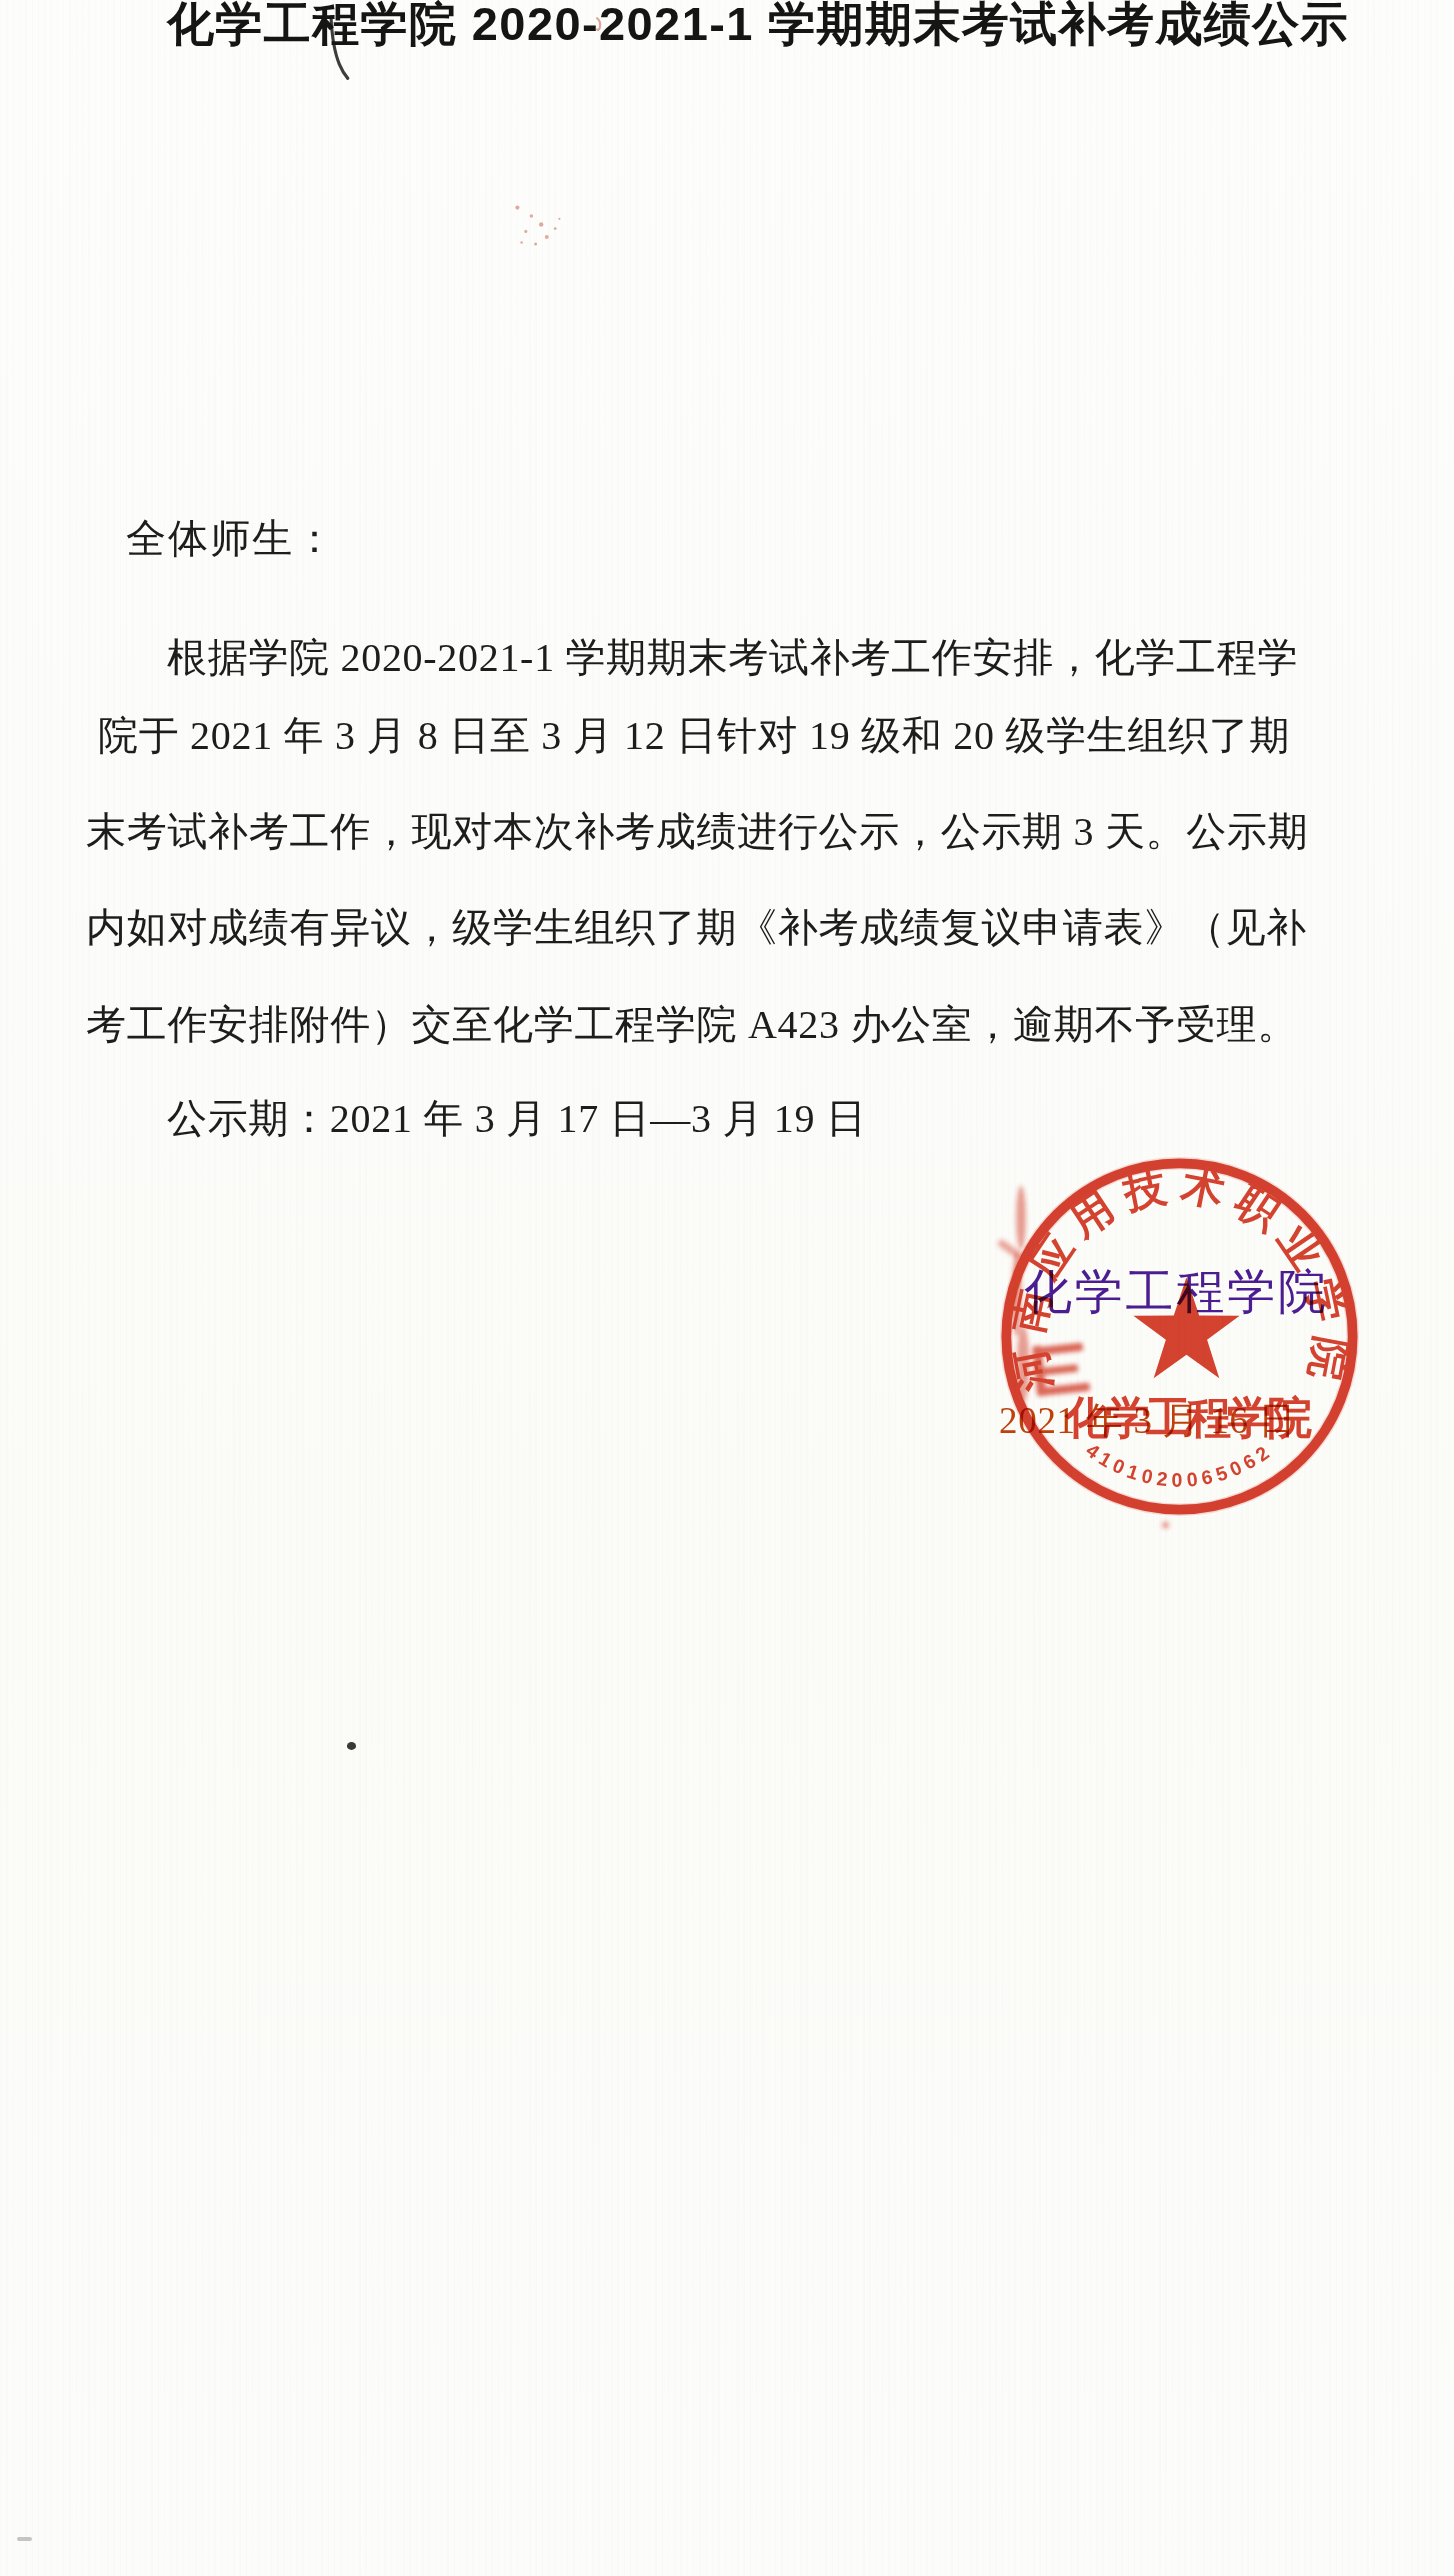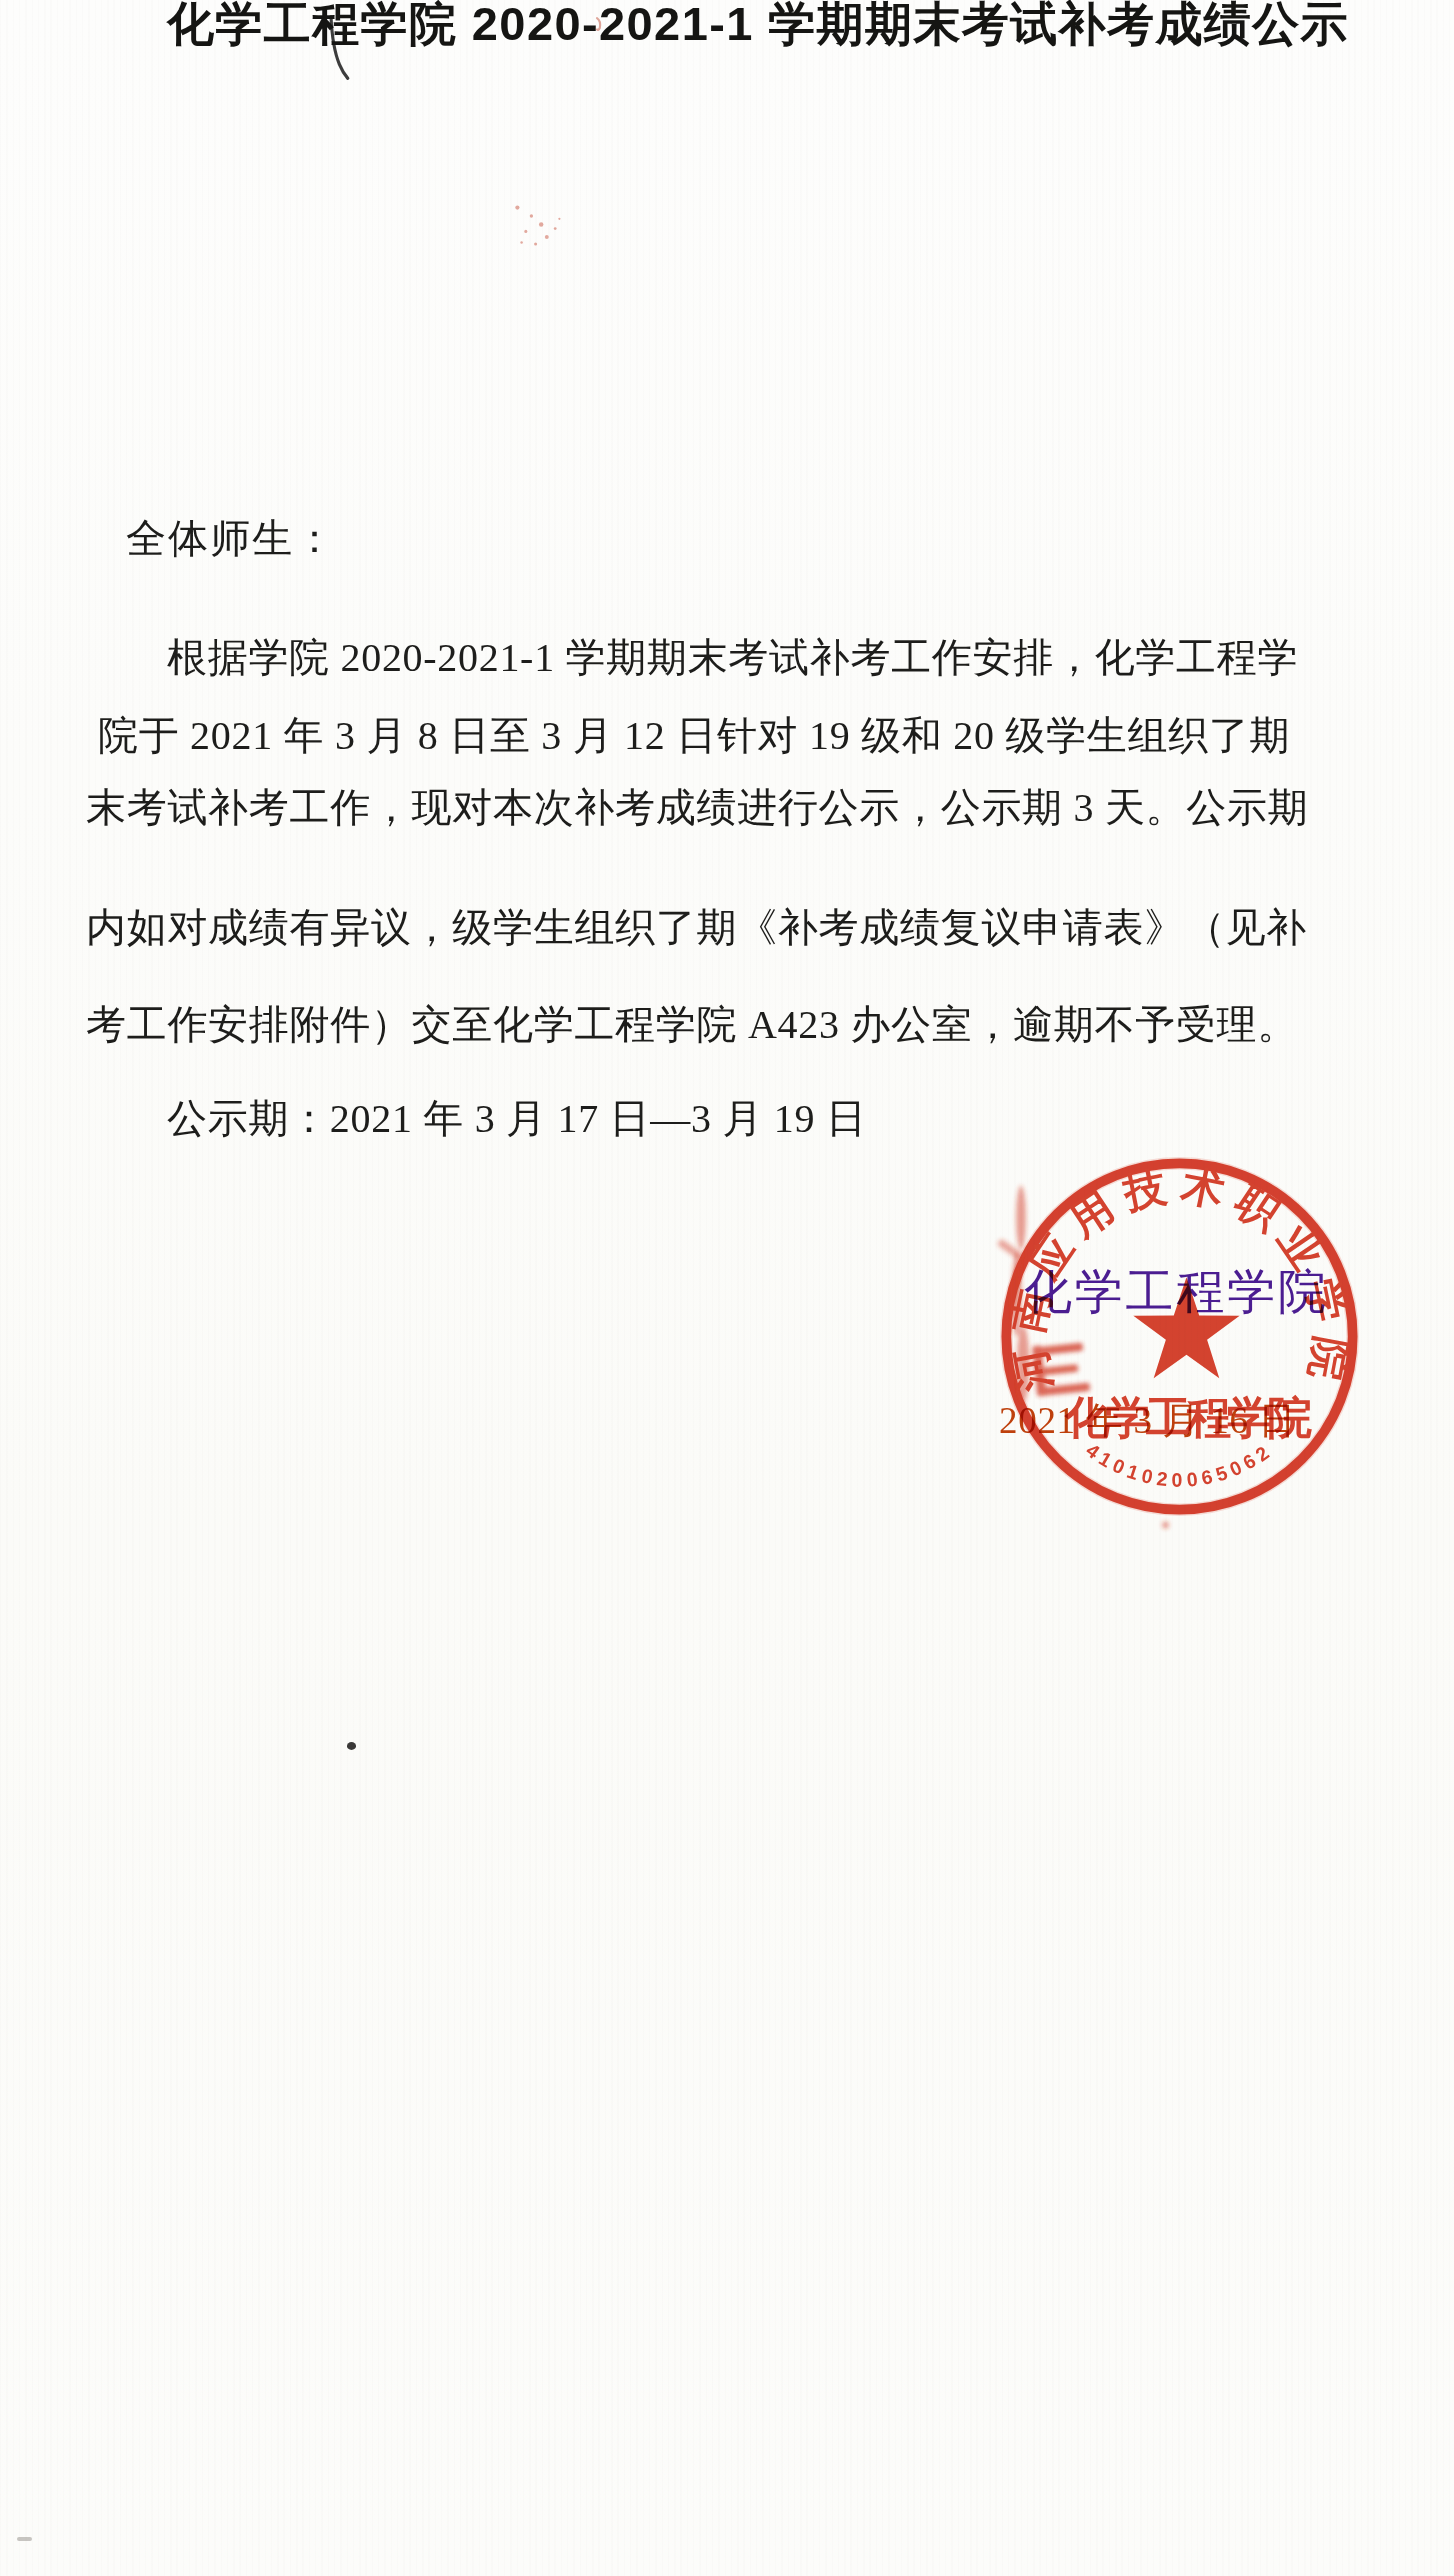--- a/index.html
+++ b/index.html
@@ -68,21 +68,21 @@
 <div class="artifact" style="left:347px; top:1742px; width:9px; height:7.7px; border-radius:50%;
             background:#252422; opacity:0.9;"></div>
 <div class="artifact" style="left:16.7px; top:2537px; width:15.3px; height:4.2px; border-radius:2.1px;
             background:#9a9792; opacity:0.55;"></div>
 
 <div class="abs title">化学工程学院 2020-2021-1 学期期末考试补考成绩公示</div>
 <div class="abs salutation">全体师生：</div>
 
 <div class="abs body-line indent" style="top:620px;margin-top:18px;">根据学院 2020-2021-1 学期期末考试补考工作安排，化学工程学</div>
 <div class="abs body-line" style="top:716px;margin-left:12px;">院于 2021 年 3 月 8 日至 3 月 12 日针对 19 级和 20 级学生组织了期</div>
-<div class="abs body-line" style="top:788px;">末考试补考工作，现对本次补考成绩进行公示，公示期 3 天。公示期</div>
+<div class="abs body-line" style="top:812px;">末考试补考工作，现对本次补考成绩进行公示，公示期 3 天。公示期</div>
 <div class="abs body-line" style="top:908px;">内如对成绩有异议，级学生组织了期《补考成绩复议申请表》（见补</div>
 <div class="abs body-line" style="top:1005px;">考工作安排附件）交至化学工程学院 A423 办公室，逾期不予受理。</div>
 
 <div class="abs notice">公示期：2021 年 3 月 17 日—3 月 19 日</div>
 
 <svg class="abs seal-svg" viewBox="0 0 580 580" width="405" height="405">
   <defs>
     <filter id="inkblur" x="-20%" y="-20%" width="140%" height="140%">
       <feGaussianBlur stdDeviation="0.7"></feGaussianBlur>
     </filter>

